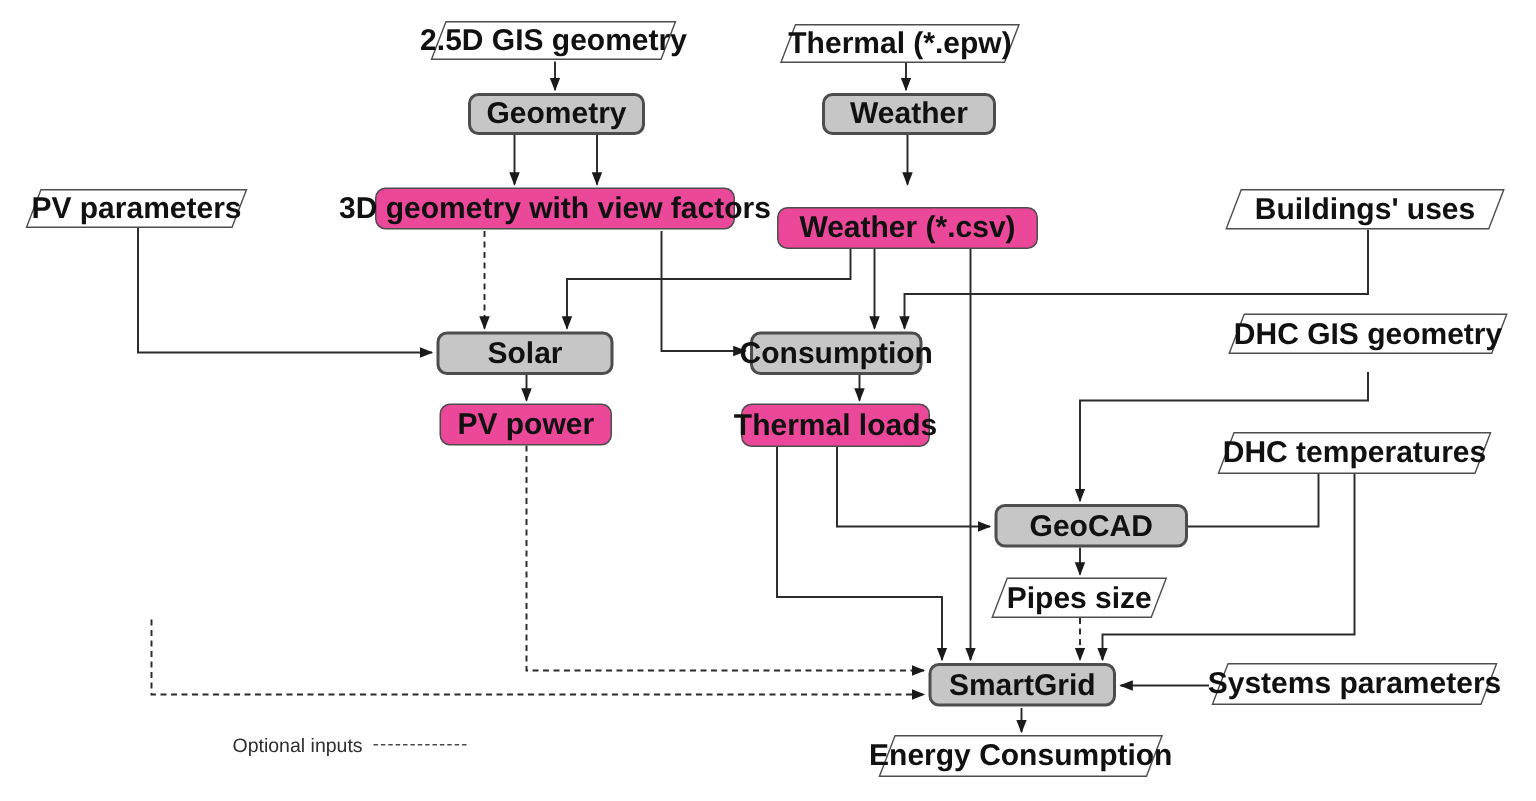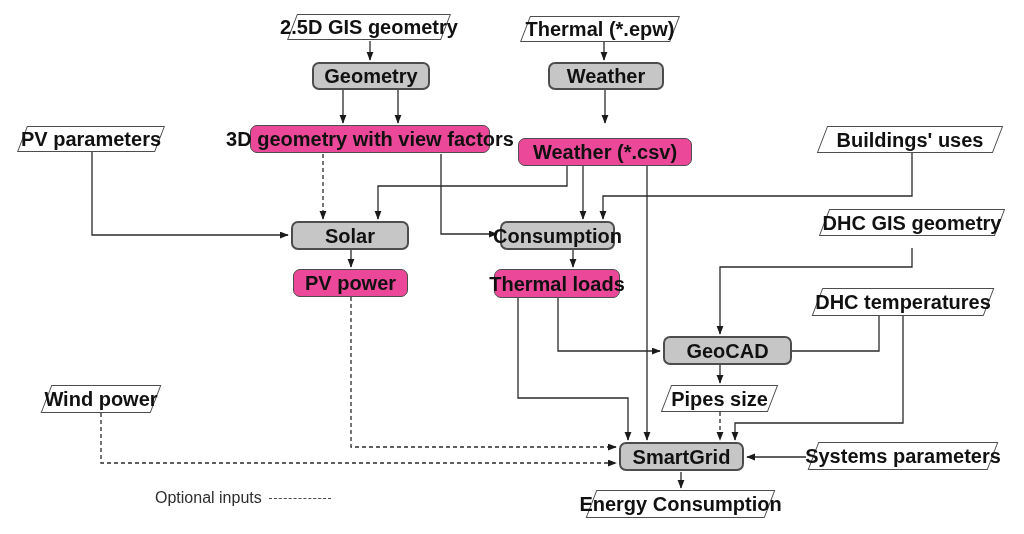--- a/index.html
+++ b/index.html
@@ -8,21 +8,21 @@
   #wires{position:absolute;left:0;top:0;width:1024px;height:534px;}
   .node{position:absolute;display:flex;align-items:center;justify-content:center;
         font-weight:bold;font-size:20px;color:#111;white-space:nowrap;line-height:1;}
   .proc{background:#c6c6c6;border:2px solid #4d4d4d;border-radius:7px;box-sizing:border-box;}
   .data{background:#ec4899;border:1.6px solid #4d4d4d;border-radius:7px;box-sizing:border-box;}
   .io{background:transparent;}
   .io .pg{position:absolute;top:0;bottom:0;left:7px;right:7px;background:#ffffff;
           border:1.6px solid #4d4d4d;transform:skewX(-21deg);box-sizing:border-box;}
   .io .lbl{position:relative;}
   #legend{position:absolute;left:155px;top:489px;display:flex;align-items:center;gap:7px;
-          font-size:16px;font-weight:normal;color:#2e2e2e;}
+          font-size:13px;font-weight:normal;color:#2e2e2e;}
   #legend .dashline{display:inline-block;width:62px;height:0;border-top:1.6px dashed #4a4a4a;}
   .edge{fill:none;stroke:#2b2b2b;stroke-width:1.3;}
   .edge.dashed{stroke-dasharray:4 3;}
 </style>
 </head>
 <body>
 
 <div id="stage">
 
   <svg id="wires" width="1024" height="534" viewBox="0 0 1024 534">
@@ -79,24 +79,20 @@
     <span class="lbl">DHC  GIS geometry</span>
   </div>
   <div class="node io" style="left:810px;top:288px;width:186px;height:28px">
     <span class="pg"></span>
     <span class="lbl">DHC temperatures</span>
   </div>
   <div class="node io" style="left:659px;top:385px;width:121px;height:27px">
     <span class="pg"></span>
     <span class="lbl">Pipes size</span>
   </div>
-  <div class="node io" style="left:39px;top:385px;width:124px;height:28px">
-    <span class="pg"></span>
-    <span class="lbl">Wind power</span>
-  </div>
   <div class="node io" style="left:806px;top:442px;width:194px;height:28px">
     <span class="pg"></span>
     <span class="lbl">Systems parameters</span>
   </div>
   <div class="node io" style="left:584px;top:490px;width:193px;height:28px">
     <span class="pg"></span>
     <span class="lbl">Energy Consumption</span>
   </div>
 
   <div class="node proc" style="left:548px;top:62px;width:116px;height:28px">

